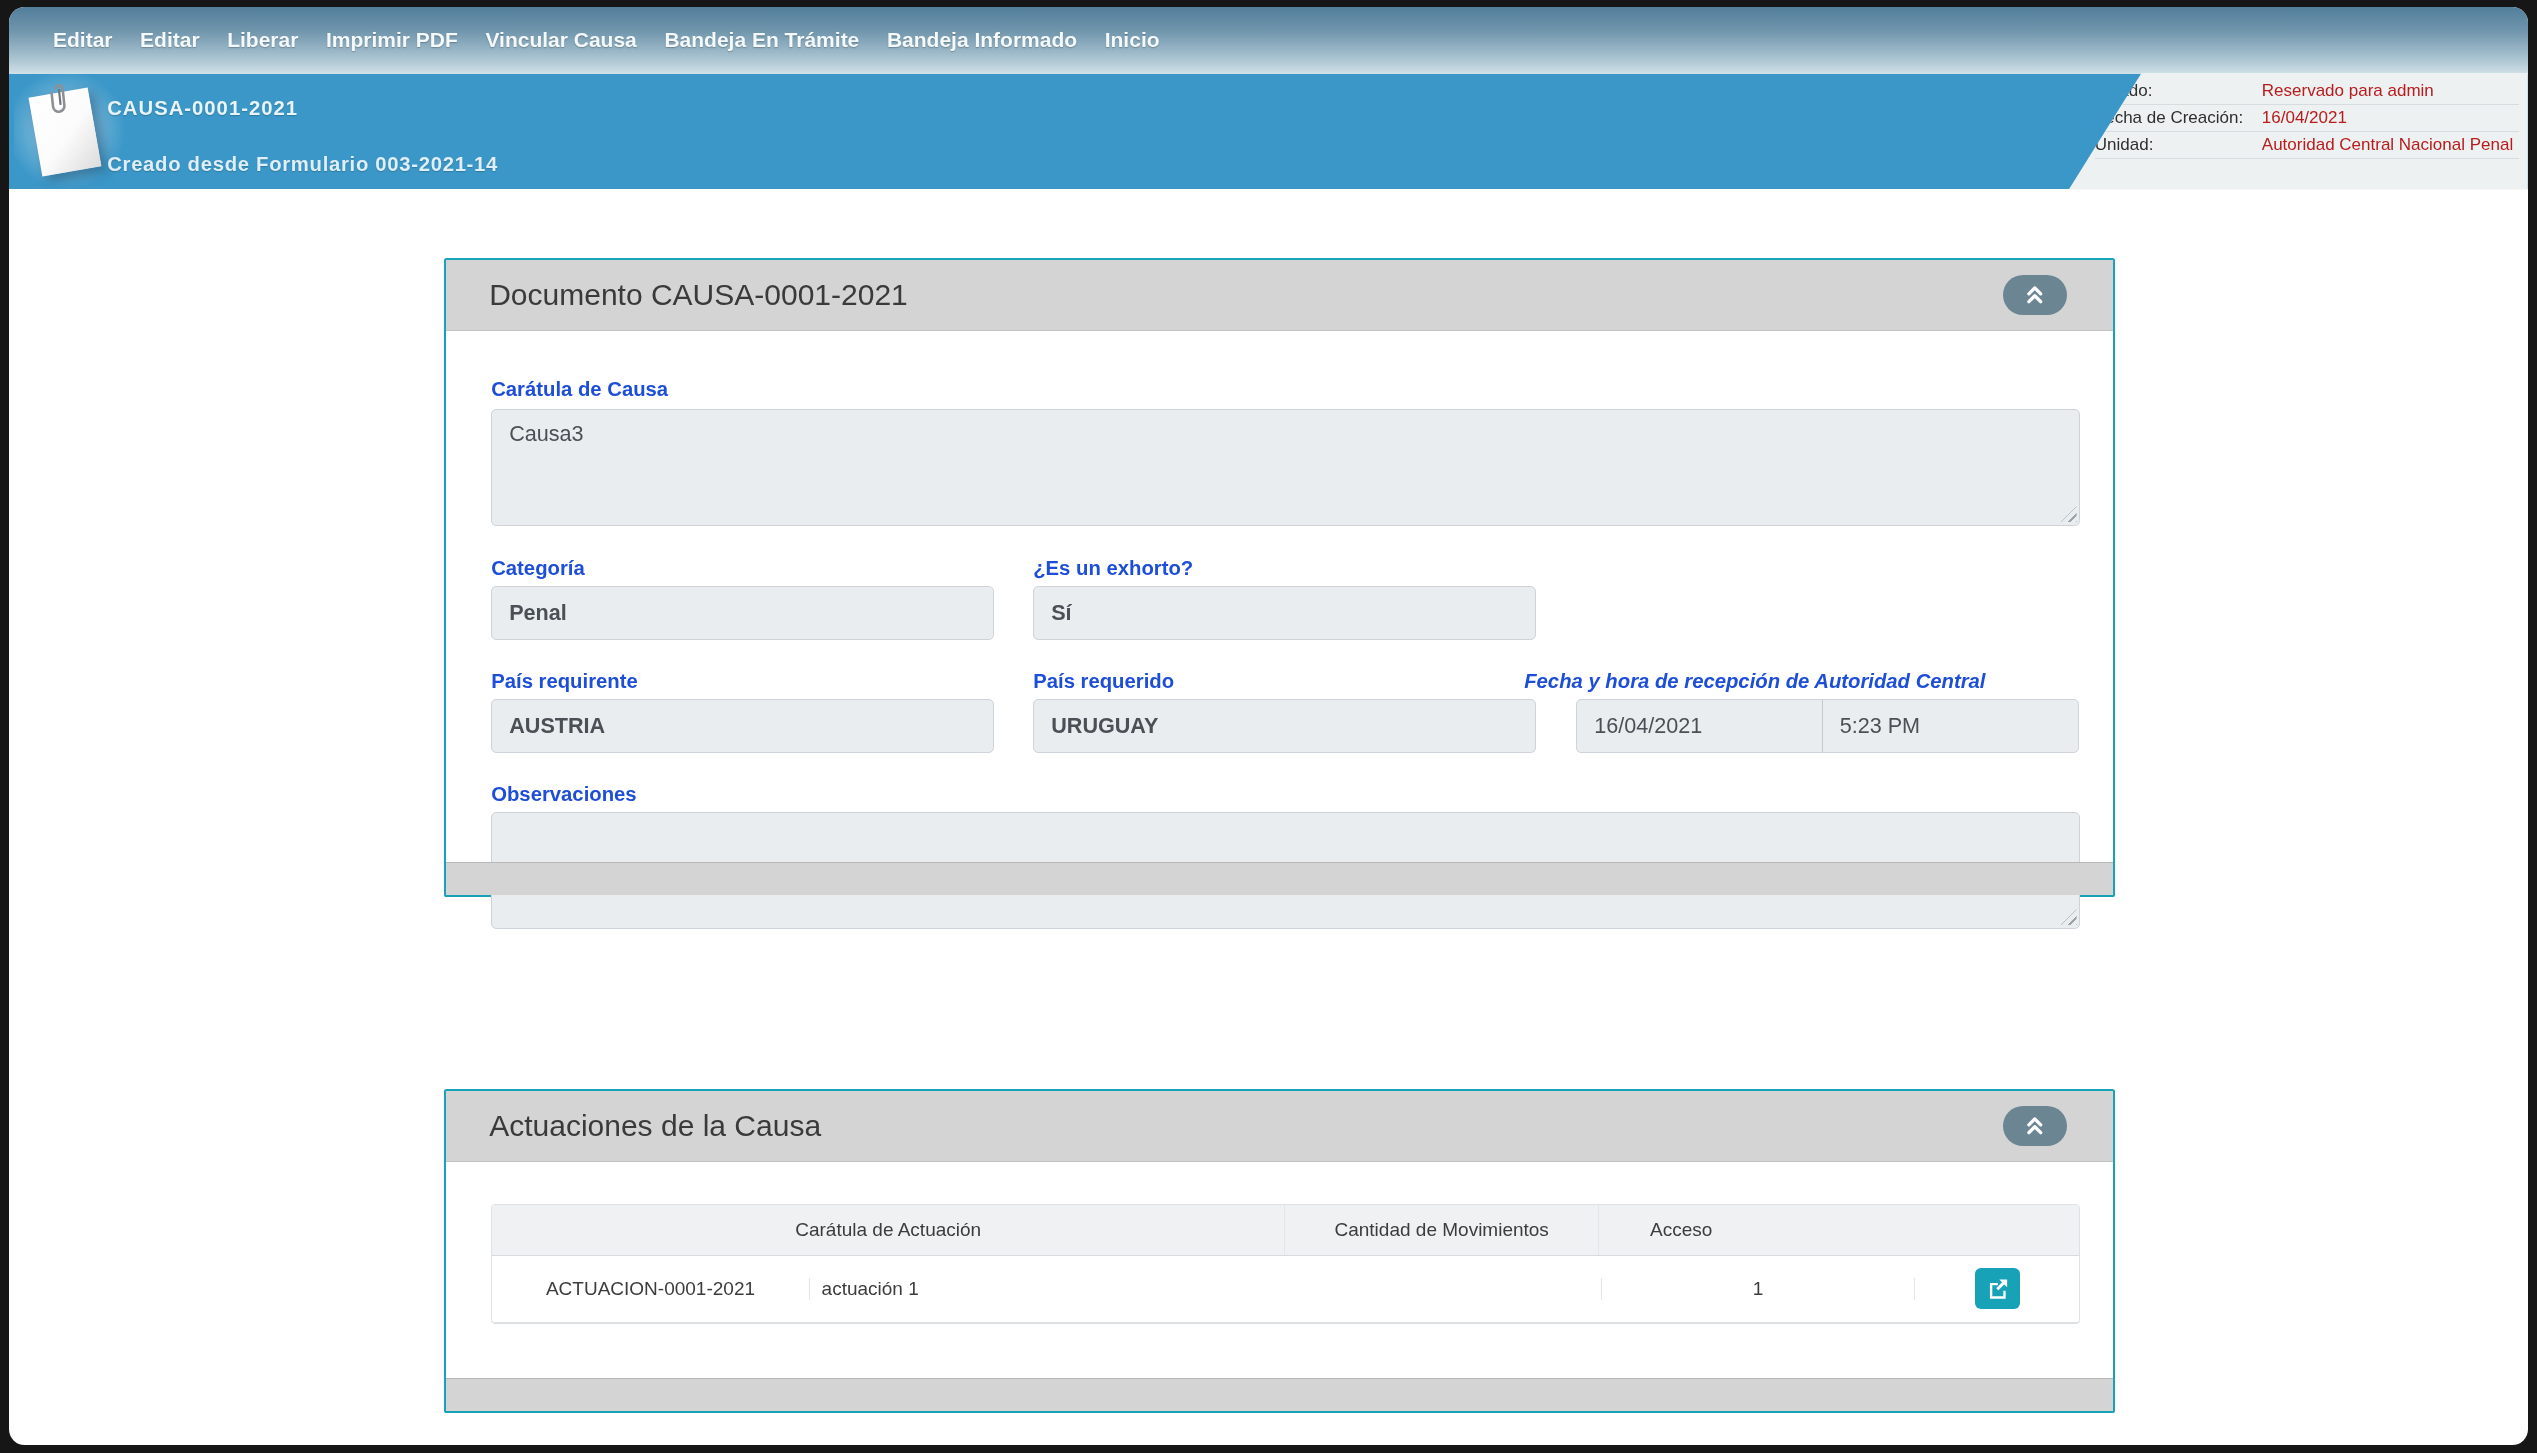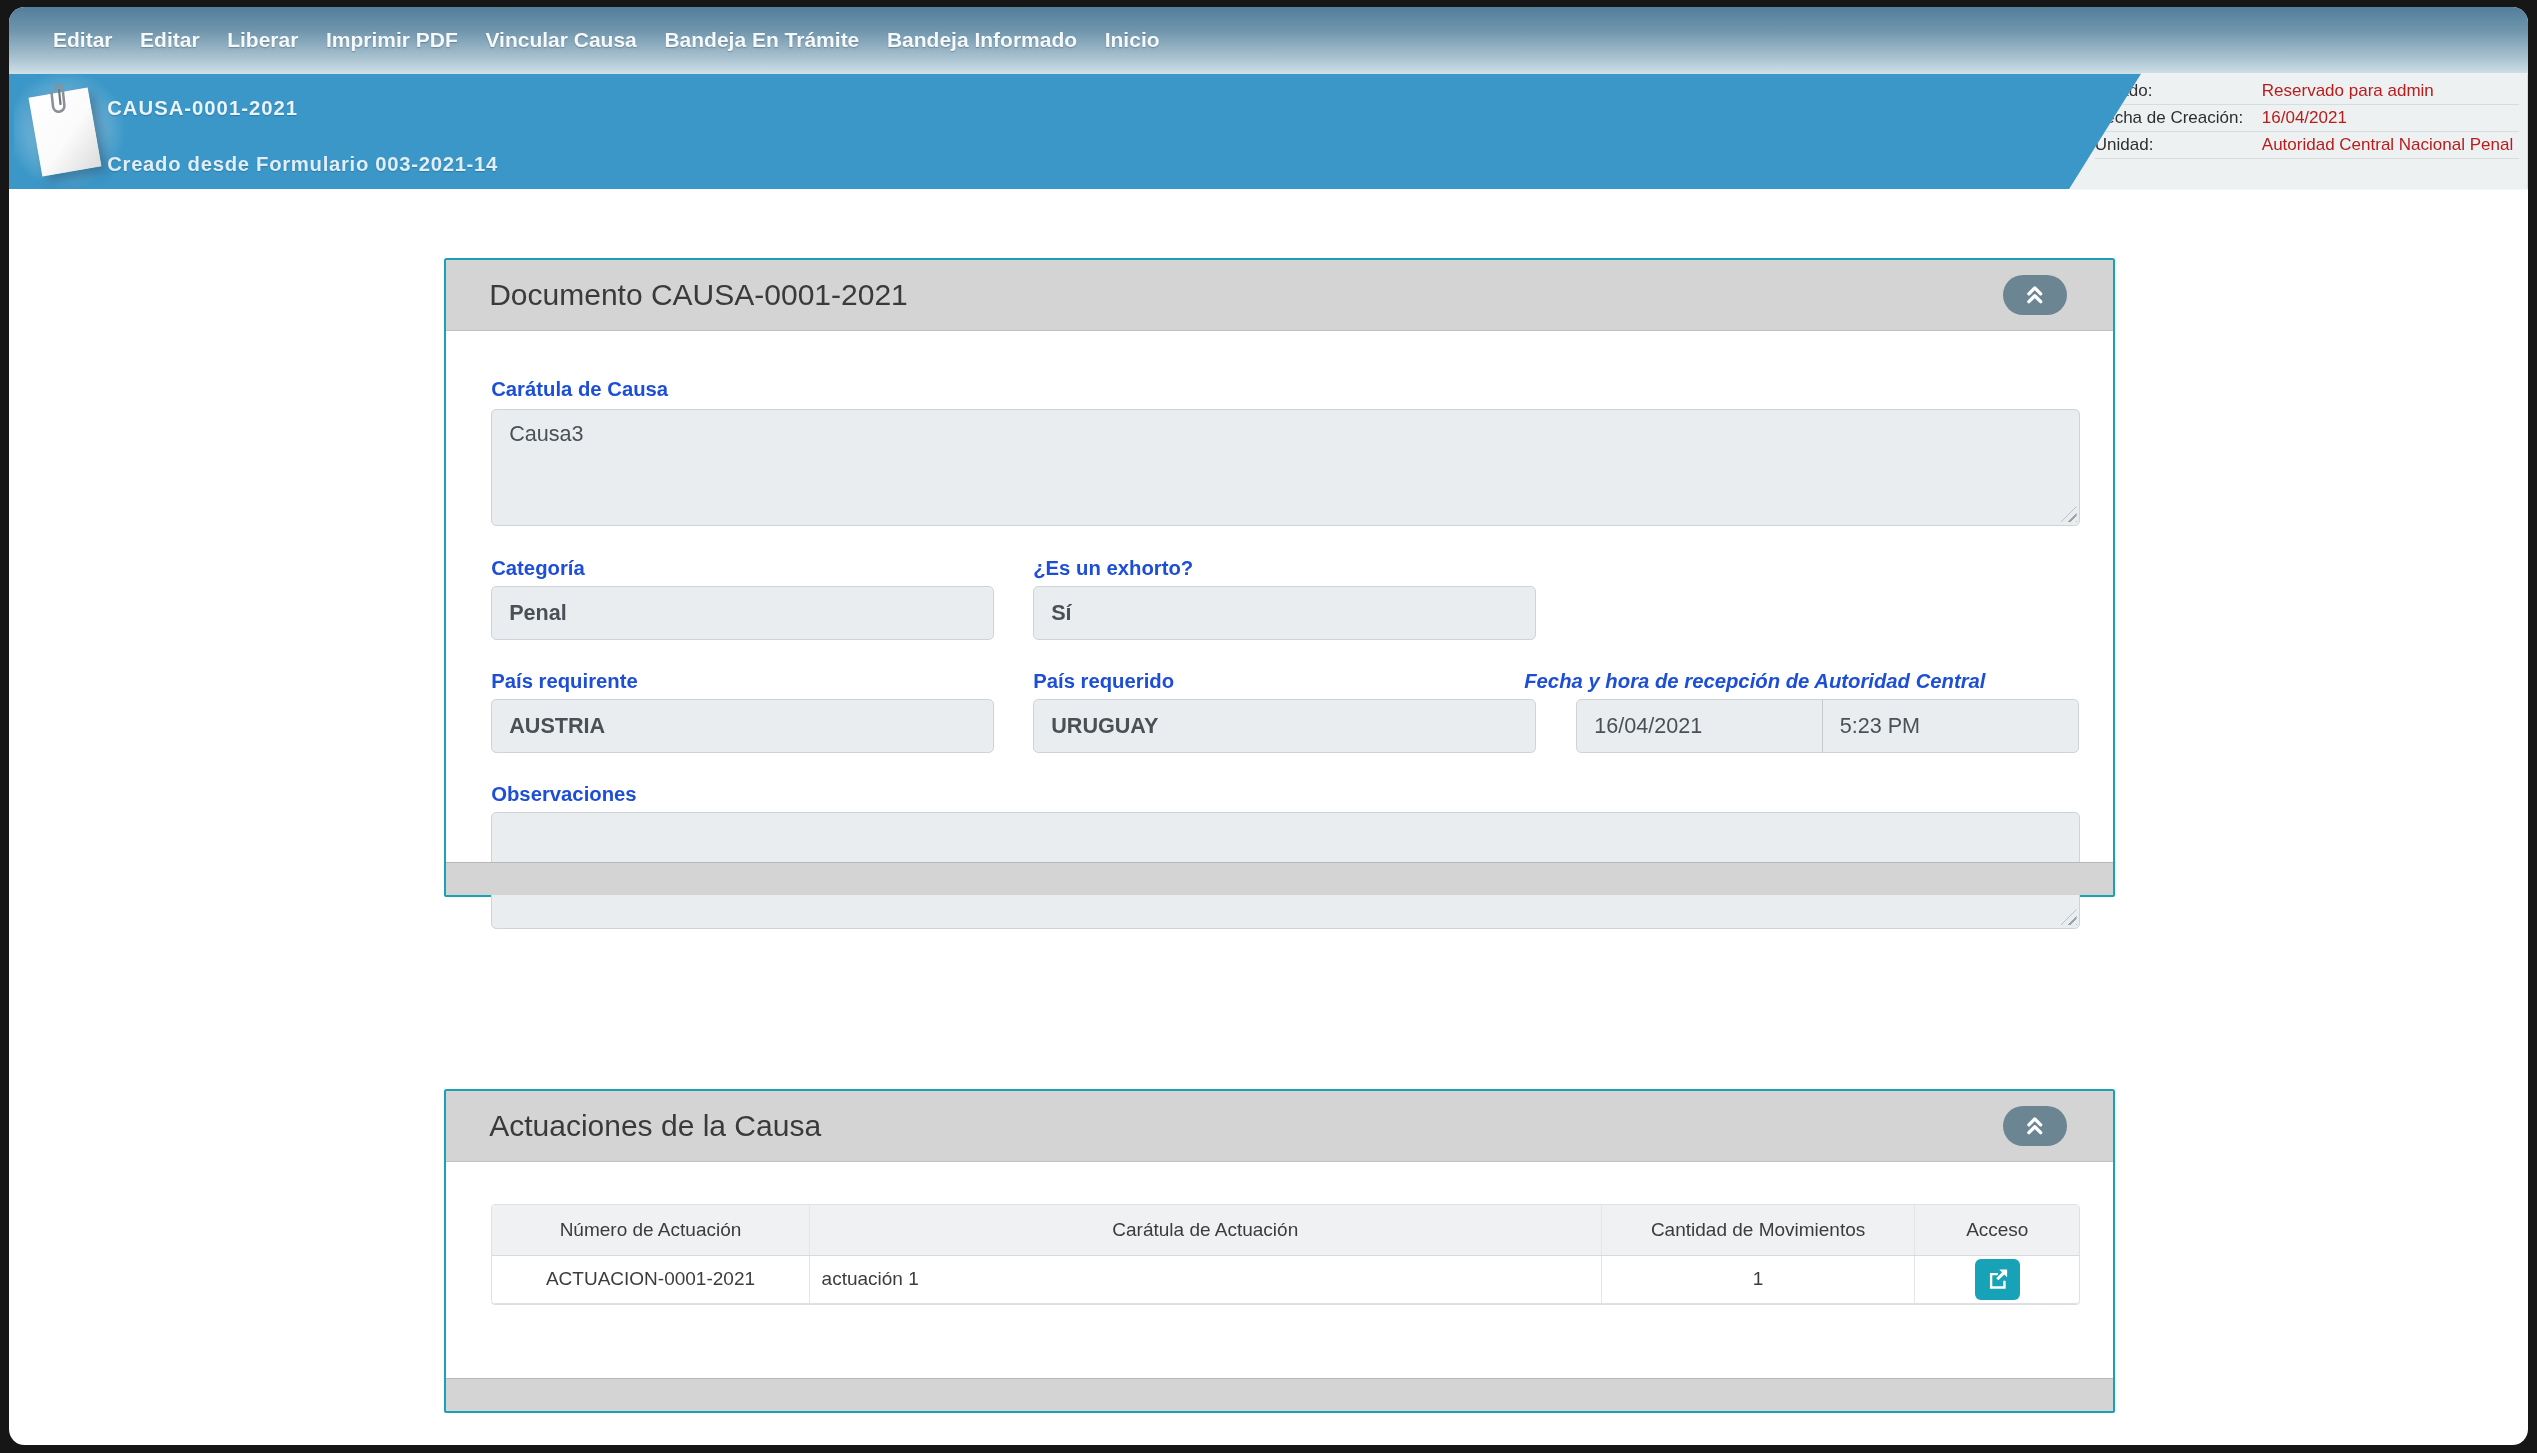--- a/index.html
+++ b/index.html
@@ -116,21 +116,21 @@
   .dt-time { width:51%; }
 
   
   .act-table {
     position:absolute; left:45px; top:113px; width:1589px;
     border:0.7px solid #dee1e4; border-radius:3.9px; overflow:hidden;
     box-shadow:0 0.7px 0 #d0d3d6;
   }
   .t-row { display:flex; }
   .t-head { background:#f0f1f3; height:51px; border-bottom:1.3px solid #d8dadd; }
-  .t-body { background:#ffffff; height:47px; }
+  .t-body { background:#ffffff; height:66px;align-items:center; }
   .t-cell {
     display:flex; align-items:center; justify-content:center;
     font-size:19px; color:#3c3c3c; border-right:0.7px solid #e3e5e8;
   }
   .t-cell:last-child { border-right:none; }
   .tc1 { width:318px; } .tc2 { width:793px; } .tc3 { width:314px; } .tc4 { width:164px; }
   .t-body .tc2 { justify-content:flex-start; padding-left:11.8px; }
   .access-btn {
     width:45px; height:41px; background:#17a2b8; border:none; border-radius:5.9px;
     display:flex; align-items:center; justify-content:center; cursor:pointer;
@@ -228,21 +228,20 @@
       <button class="collapse-btn">
         <svg width="23.6" height="23.6" viewBox="0 0 24 24">
           <polyline points="6,11 12,5 18,11" fill="none" stroke="#ffffff" stroke-width="3.4" stroke-linecap="round" stroke-linejoin="round"></polyline>
           <polyline points="6,19 12,13 18,19" fill="none" stroke="#ffffff" stroke-width="3.4" stroke-linecap="round" stroke-linejoin="round"></polyline>
         </svg>
       </button>
     </div>
 
     <div class="act-table">
       <div class="t-row t-head">
-        <div class="t-cell tc1">Número de Actuación</div>
         <div class="t-cell tc2">Carátula de Actuación</div>
         <div class="t-cell tc3">Cantidad de Movimientos</div>
         <div class="t-cell tc4">Acceso</div>
       </div>
       <div class="t-row t-body">
         <div class="t-cell tc1">ACTUACION-0001-2021</div>
         <div class="t-cell tc2">actuación 1</div>
         <div class="t-cell tc3">1</div>
         <div class="t-cell tc4">
           <button class="access-btn">

